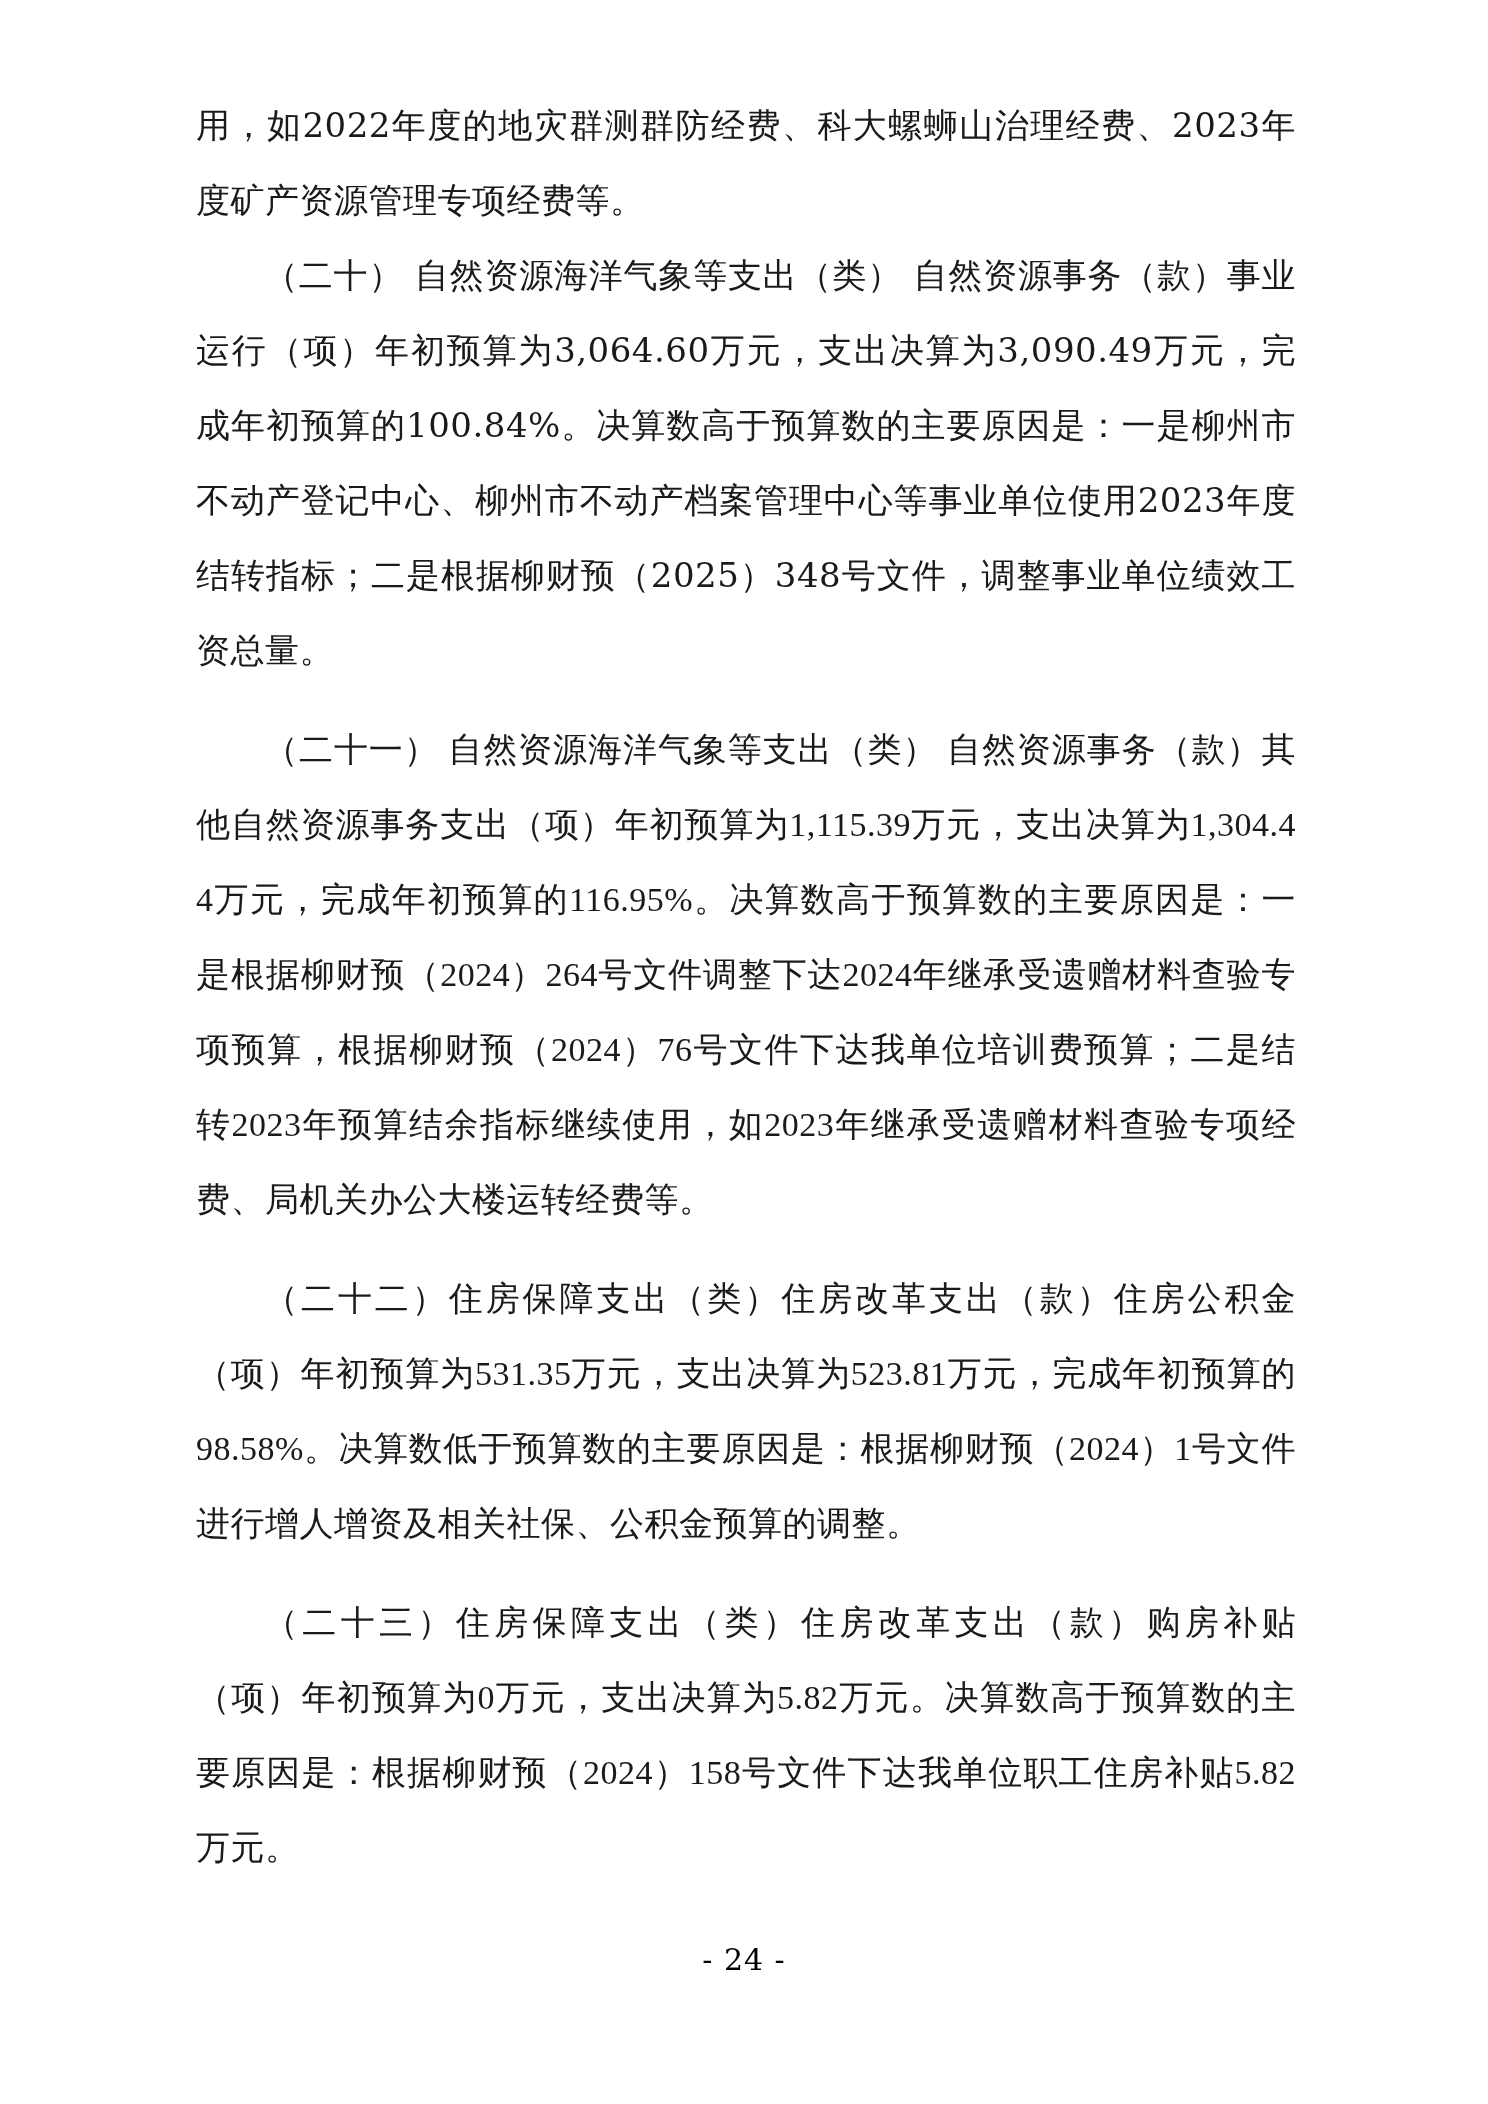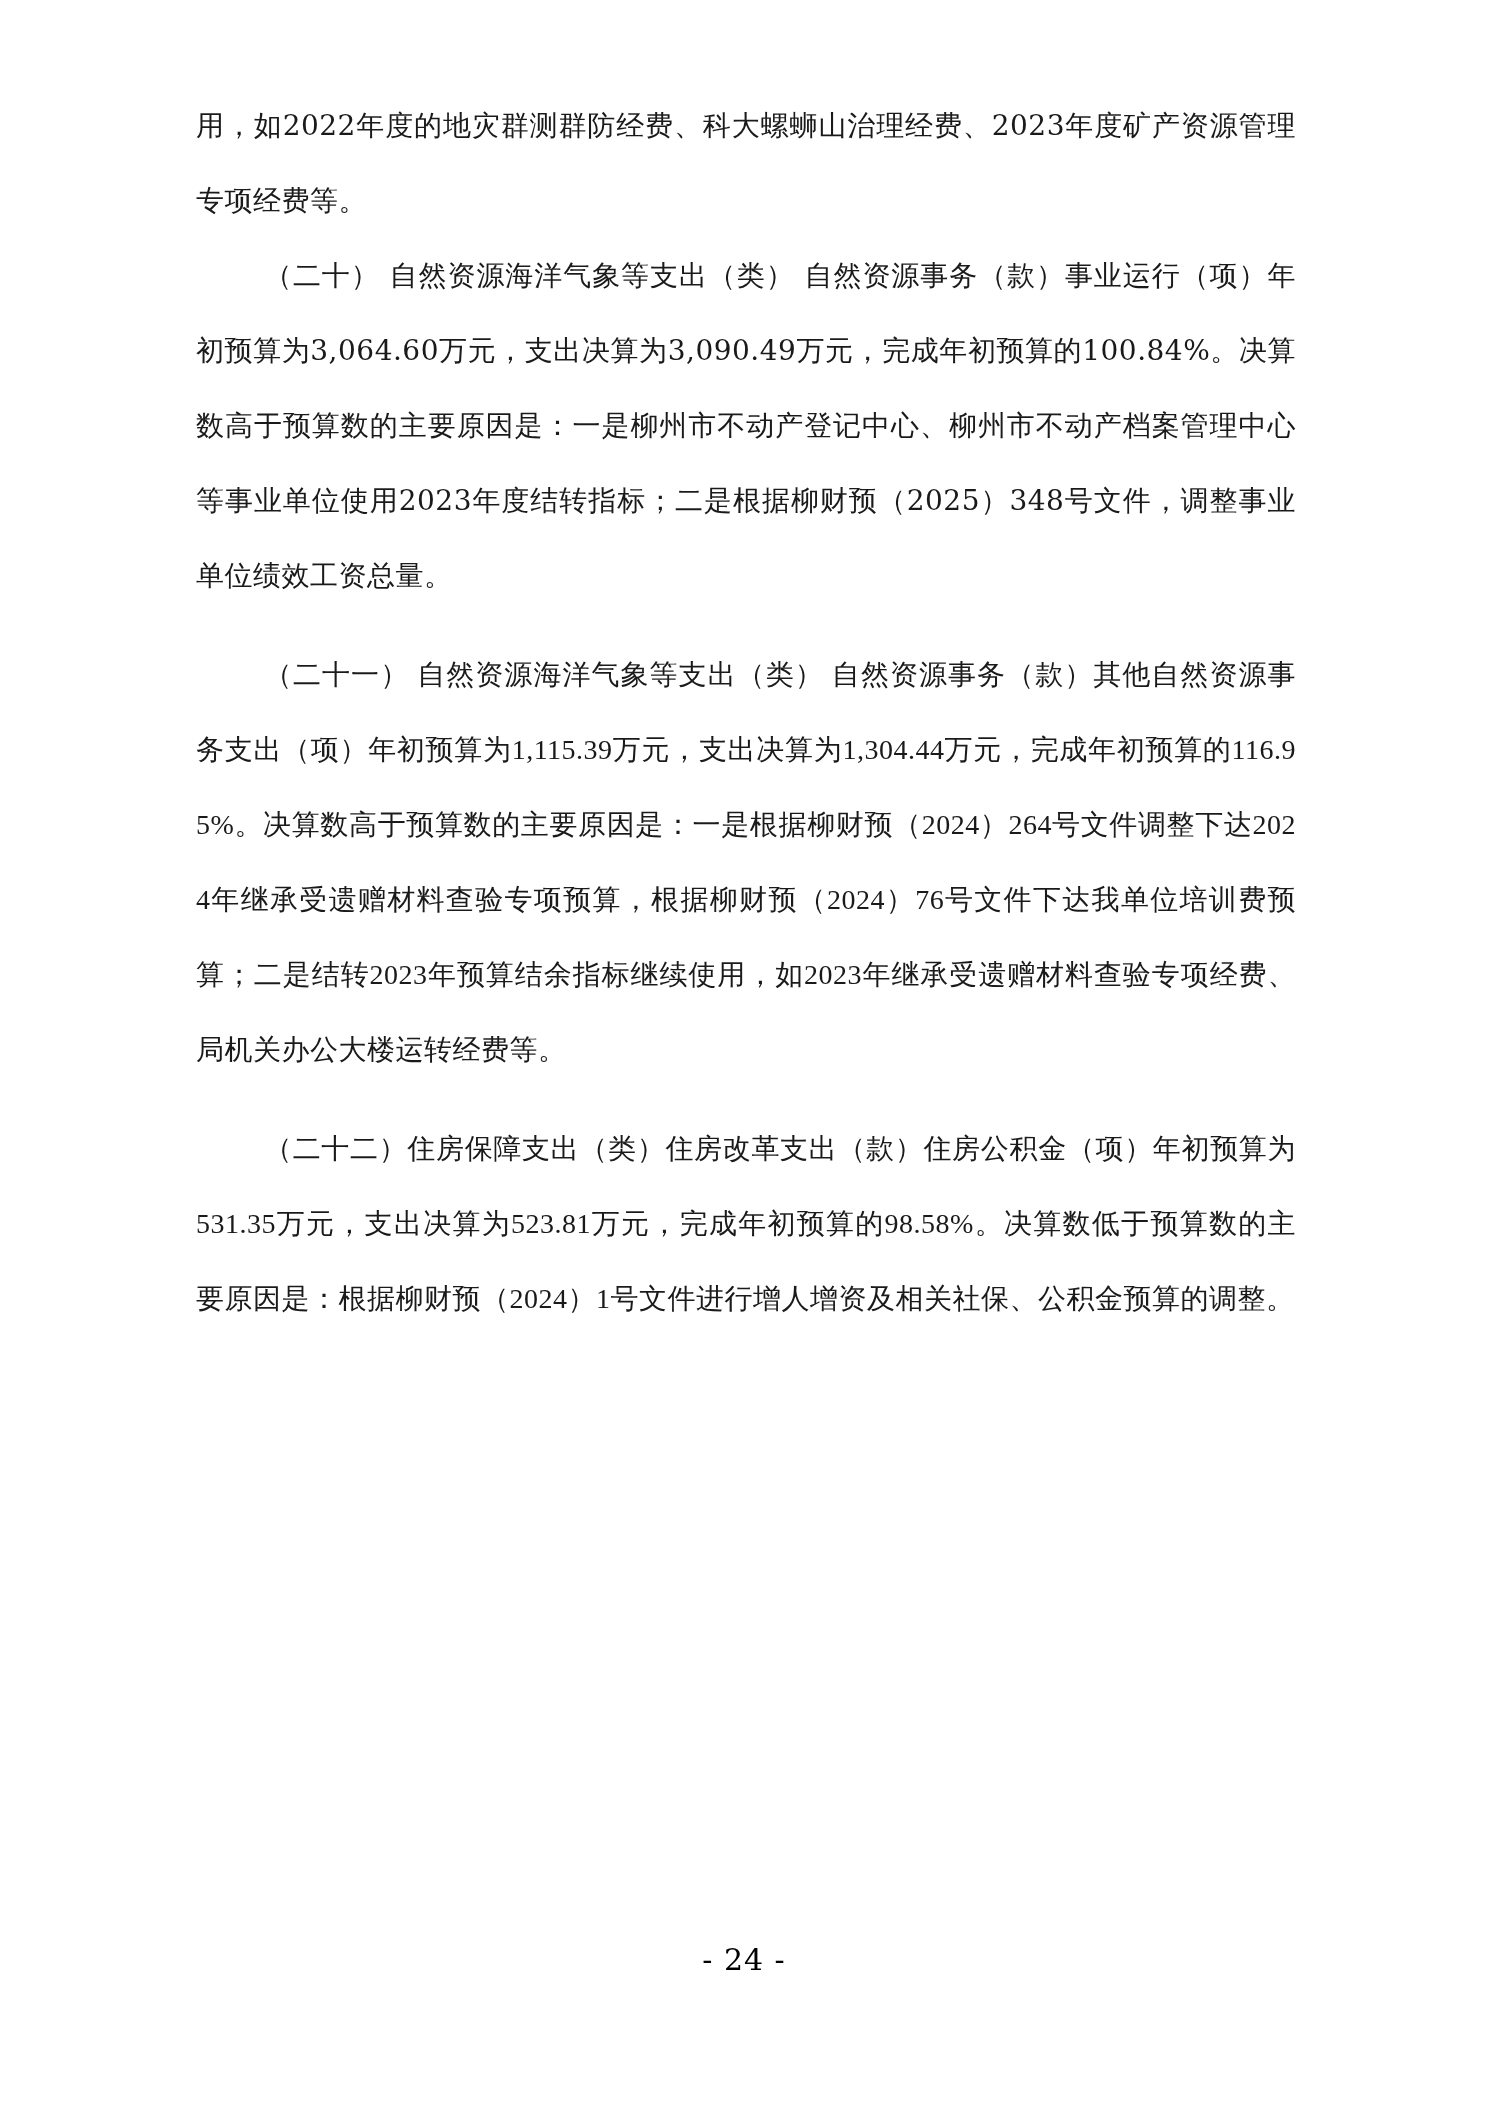--- a/index.html
+++ b/index.html
@@ -17,21 +17,21 @@
   }
   .content {
     position: absolute;
     left: 196px;
     top: 88px;
     width: 1100px;
   }
   p.para {
     margin: 0 0 0 0;
     font-family: "DejaVu Serif", "Liberation Serif", serif;
-    font-size: 28px;
+    font-size: 34px;
     line-height: 75px;
     color: #1a1a1a;
     text-align: justify;
     text-justify: inter-ideograph;
     letter-spacing: 0.5px;
     word-break: break-all;
   }
   p.indent {
     text-indent: 68px;
   }
@@ -53,15 +53,16 @@
 </style>
 </head>
 <body>
 
 <div class="page">
   <div class="content">
     <p class="para">用，如2022年度的地灾群测群防经费、科大螺蛳山治理经费、2023年度矿产资源管理专项经费等。</p>
     <p class="para indent">（二十） 自然资源海洋气象等支出（类） 自然资源事务（款）事业运行（项）年初预算为3,064.60万元，支出决算为3,090.49万元，完成年初预算的100.84%。决算数高于预算数的主要原因是：一是柳州市不动产登记中心、柳州市不动产档案管理中心等事业单位使用2023年度结转指标；二是根据柳财预（2025）348号文件，调整事业单位绩效工资总量。</p>
     <p class="para indent gap">（二十一） 自然资源海洋气象等支出（类） 自然资源事务（款）其他自然资源事务支出（项）年初预算为1,115.39万元，支出决算为1,304.44万元，完成年初预算的116.95%。决算数高于预算数的主要原因是：一是根据柳财预（2024）264号文件调整下达2024年继承受遗赠材料查验专项预算，根据柳财预（2024）76号文件下达我单位培训费预算；二是结转2023年预算结余指标继续使用，如2023年继承受遗赠材料查验专项经费、局机关办公大楼运转经费等。</p>
     <p class="para indent gap">（二十二）住房保障支出（类）住房改革支出（款）住房公积金（项）年初预算为531.35万元，支出决算为523.81万元，完成年初预算的98.58%。决算数低于预算数的主要原因是：根据柳财预（2024）1号文件进行增人增资及相关社保、公积金预算的调整。</p>
+    <p class="para indent gap">（二十三）住房保障支出（类）住房改革支出（款）购房补贴（项）年初预算为0万元，支出决算为5.82万元。决算数高于预算数的主要原因是：根据柳财预（2024）158号文件下达我单位职工住房补贴5.82万元。</p>
   </div>
   <div class="pagenum">- 24 -</div>
 </div>
 
 </body></html>

